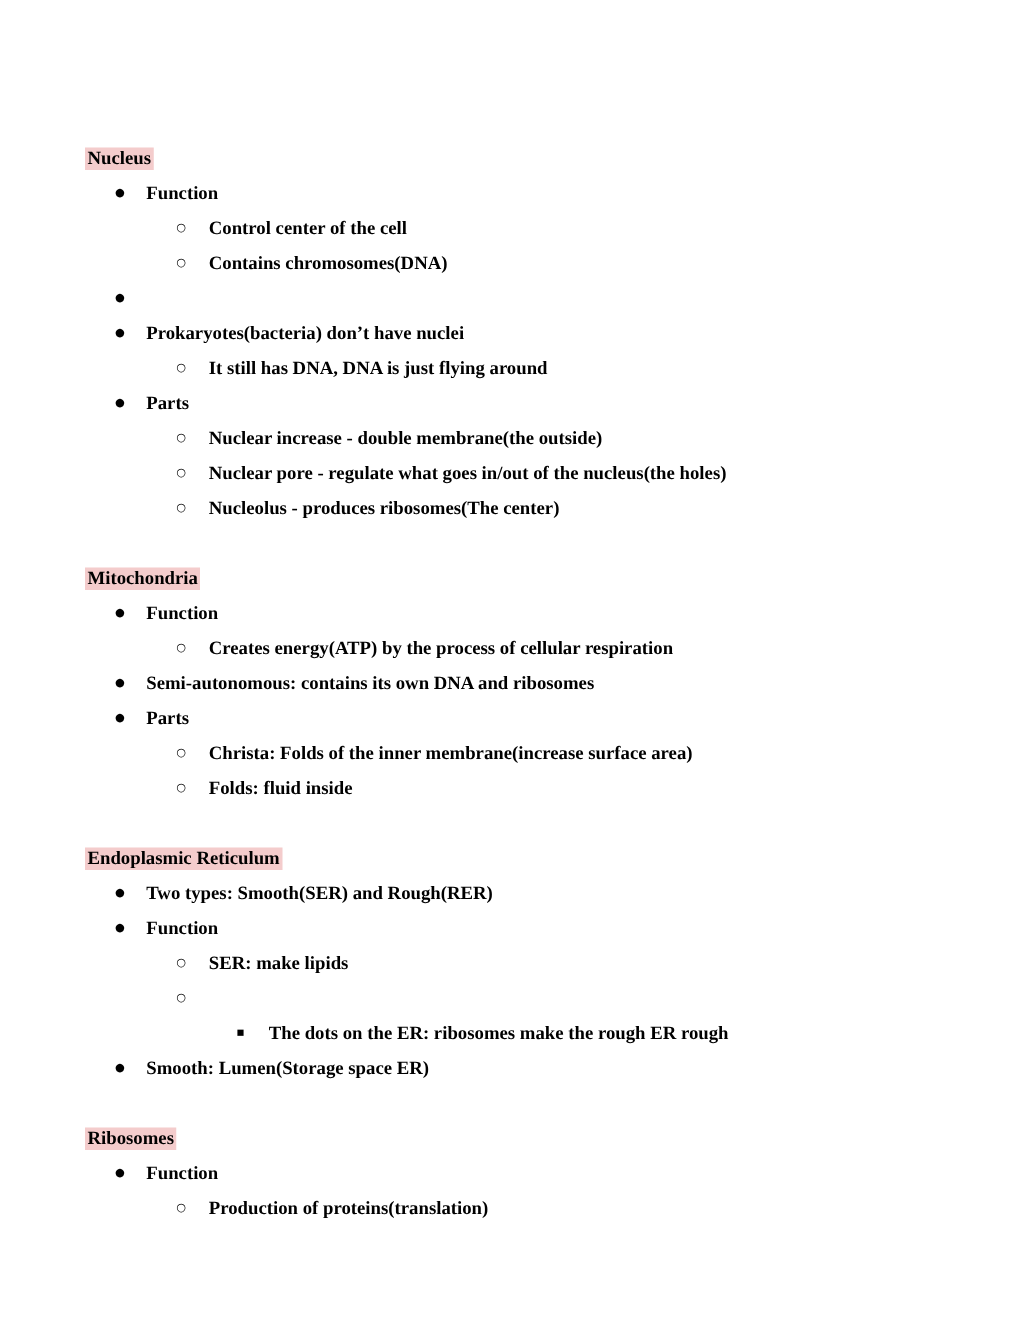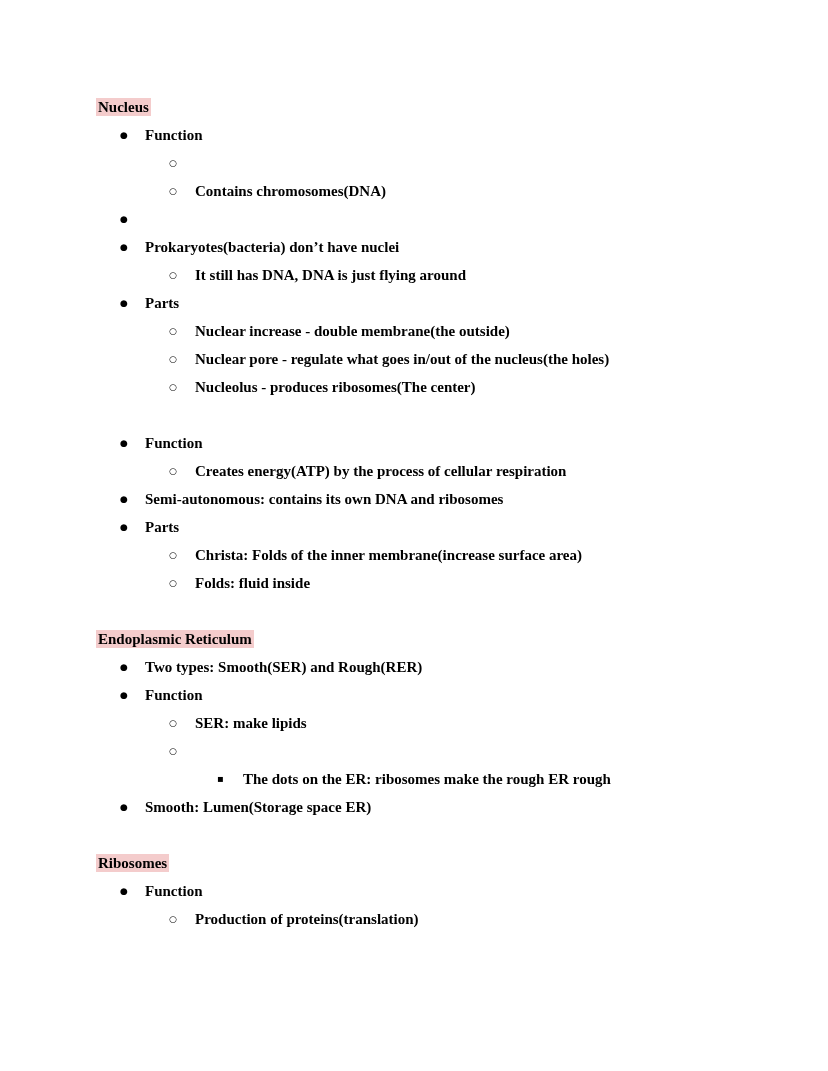--- a/index.html
+++ b/index.html
@@ -11,21 +11,22 @@
     position: relative;
     width: 828px;
     height: 1071px;
     background: #ffffff;
     overflow: hidden;
     font-family: "Liberation Serif", serif;
     font-size: 15px;
     color: #000000;
   }
   .content {
-    padding: 93px 36px 0 96px;
+    padding: 93px 36px 0 68px;
+    margin-top: 20px;
   }
   .doc-section {
     margin: 0;
   }
   .doc-section + .doc-section {
     margin-top: 28px; 
   }
   .heading-line {
     height: 28px;
     line-height: 28px;
@@ -65,31 +66,32 @@
   }
 </style>
 </head>
 <body>
 
 <div class="page" style="--highlight: #f4cccc; color: rgb(0, 0, 0); background: rgb(255, 255, 255);">
   <div class="content">
       <section class="doc-section">
         <div class="heading-line"><span class="heading-highlight">Nucleus</span></div>
         <div class="item level-1"><span class="bullet">●</span><span class="item-text">Function</span></div>
-        <div class="item level-2"><span class="bullet">○</span></div>
+        <div class="item level-2"><span class="bullet">○</span><span class="item-text">Control center of the cell</span></div>
         <div class="item level-2"><span class="bullet">○</span><span class="item-text">Contains chromosomes(DNA)</span></div>
         <div class="item level-1"><span class="bullet">●</span></div>
         <div class="item level-1"><span class="bullet">●</span><span class="item-text">Prokaryotes(bacteria) don’t have nuclei</span></div>
         <div class="item level-2"><span class="bullet">○</span><span class="item-text">It still has DNA, DNA is just flying around</span></div>
         <div class="item level-1"><span class="bullet">●</span><span class="item-text">Parts</span></div>
         <div class="item level-2"><span class="bullet">○</span><span class="item-text">Nuclear increase - double membrane(the outside)</span></div>
         <div class="item level-2"><span class="bullet">○</span><span class="item-text">Nuclear pore - regulate what goes in/out of the nucleus(the holes)</span></div>
         <div class="item level-2"><span class="bullet">○</span><span class="item-text">Nucleolus - produces ribosomes(The center)</span></div>
       </section>
       <section class="doc-section">
+        <div class="heading-line"><span class="heading-highlight">Mitochondria</span></div>
         <div class="item level-1"><span class="bullet">●</span><span class="item-text">Function</span></div>
         <div class="item level-2"><span class="bullet">○</span><span class="item-text">Creates energy(ATP) by the process of cellular respiration</span></div>
         <div class="item level-1"><span class="bullet">●</span><span class="item-text">Semi-autonomous: contains its own DNA and ribosomes</span></div>
         <div class="item level-1"><span class="bullet">●</span><span class="item-text">Parts</span></div>
         <div class="item level-2"><span class="bullet">○</span><span class="item-text">Christa: Folds of the inner membrane(increase surface area)</span></div>
         <div class="item level-2"><span class="bullet">○</span><span class="item-text">Folds: fluid inside</span></div>
       </section>
       <section class="doc-section">
         <div class="heading-line"><span class="heading-highlight">Endoplasmic Reticulum</span></div>
         <div class="item level-1"><span class="bullet">●</span><span class="item-text">Two types: Smooth(SER) and Rough(RER)</span></div>

